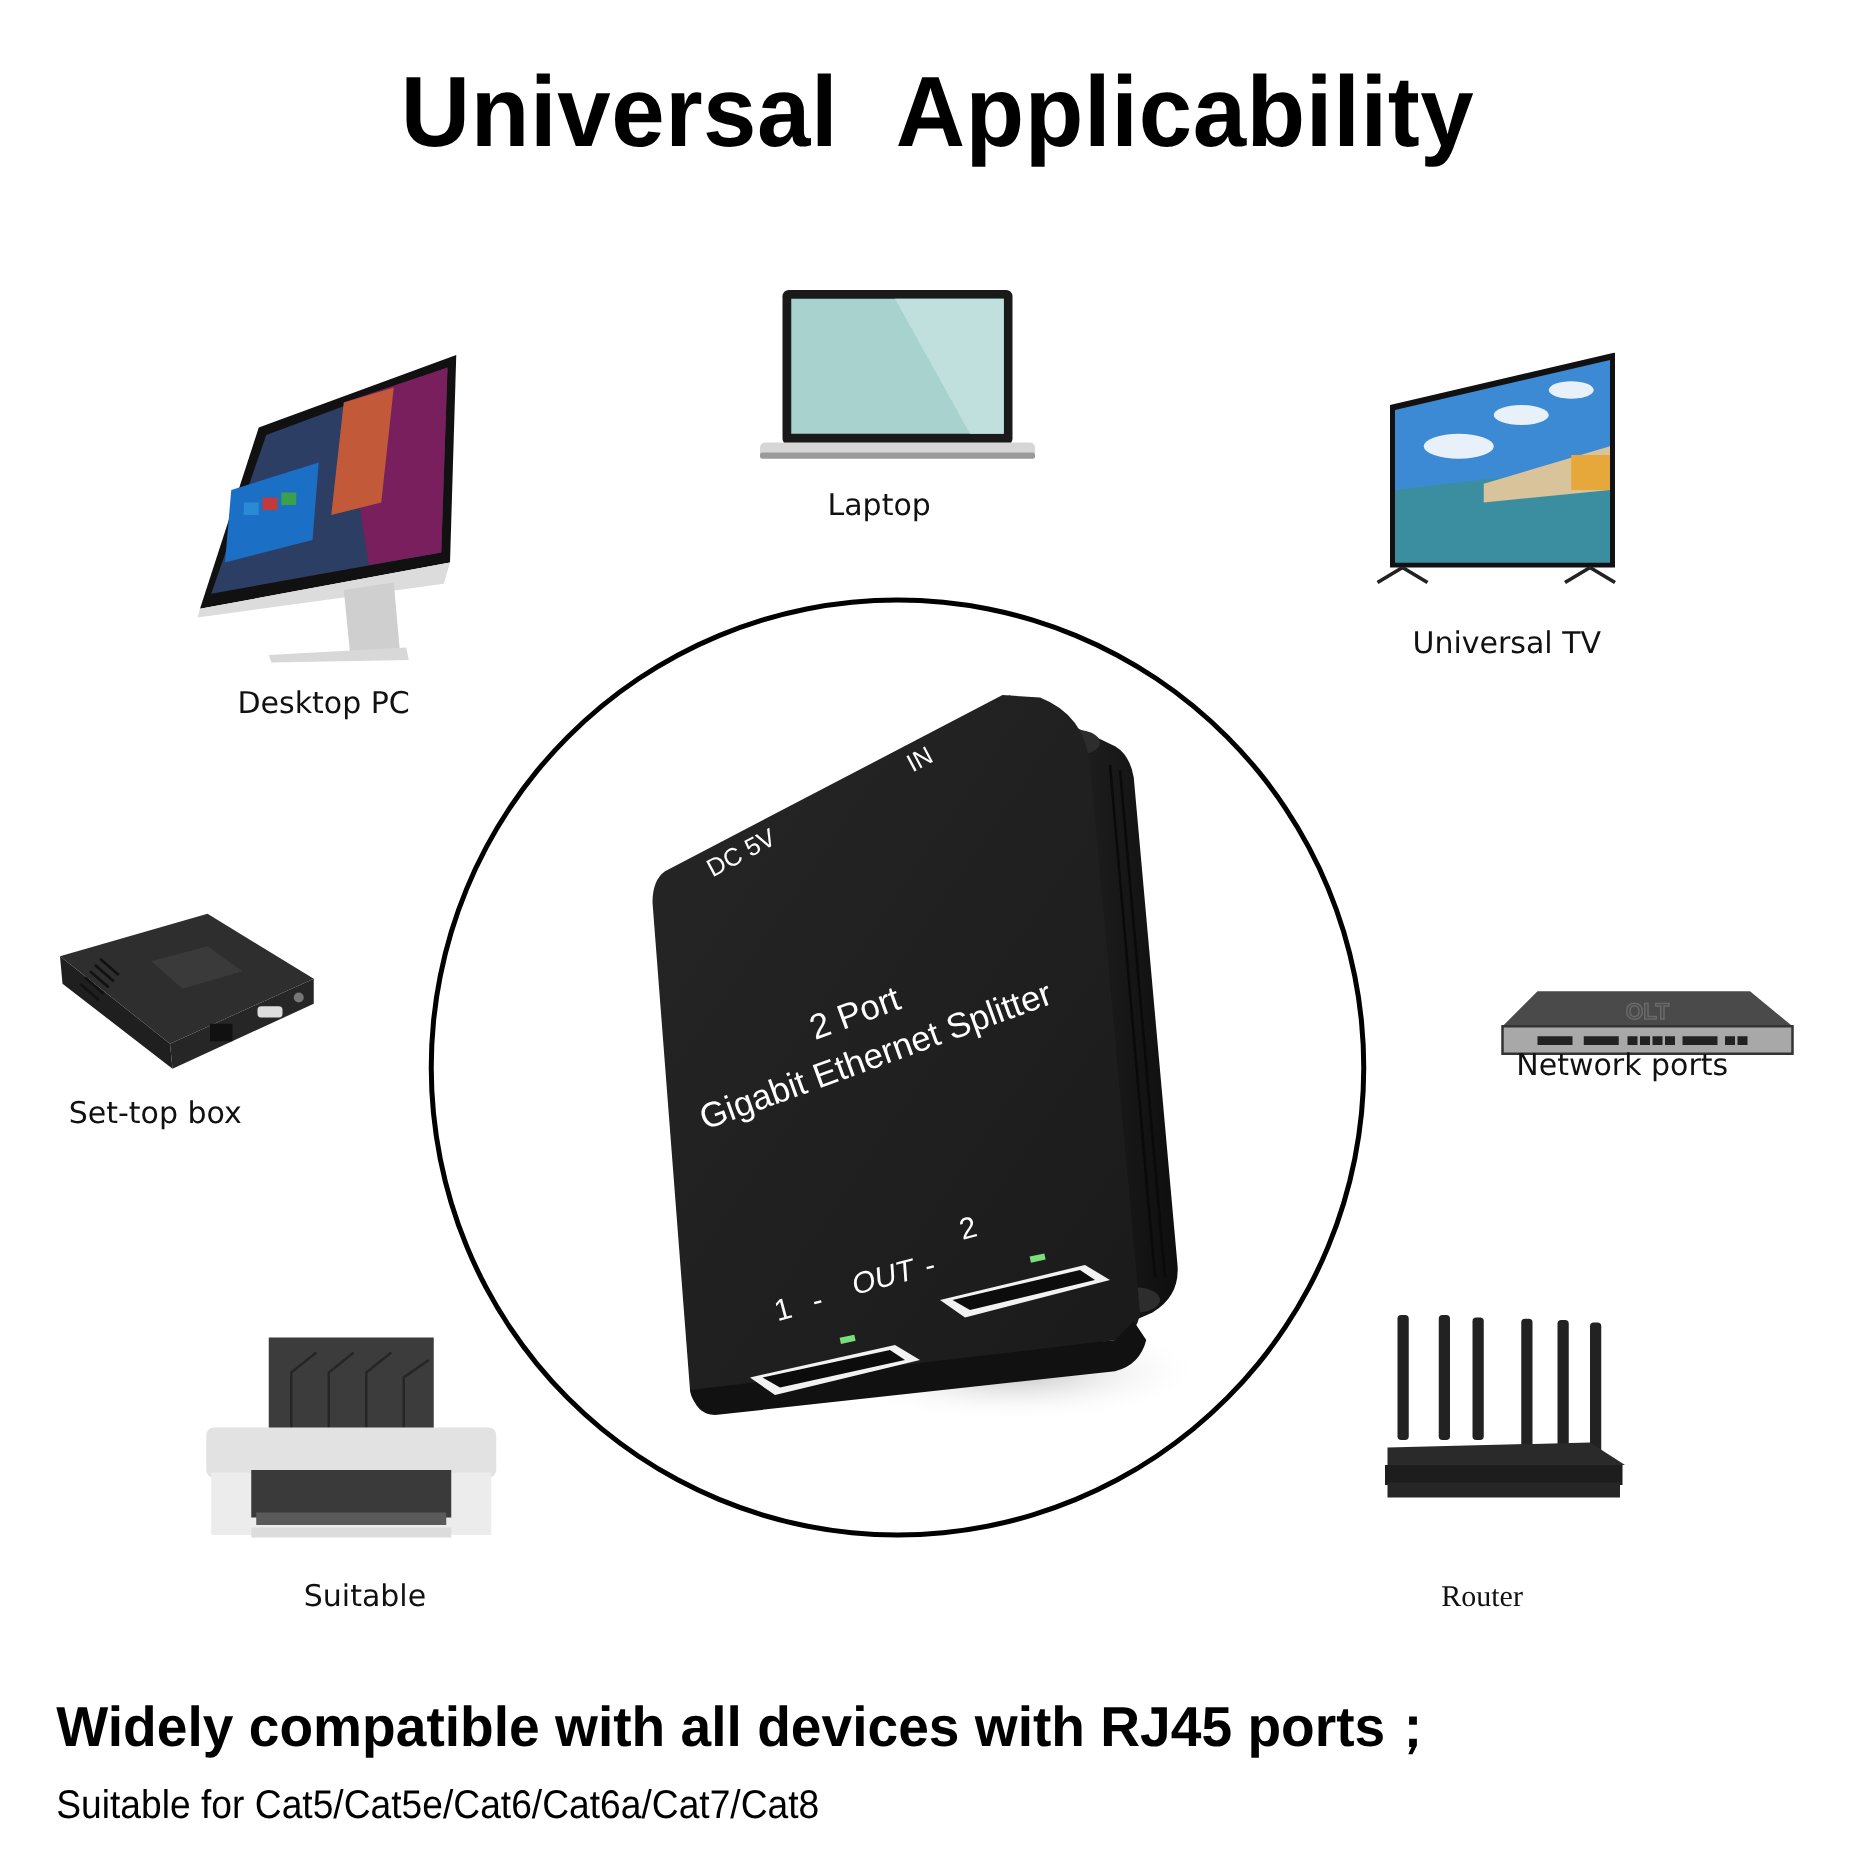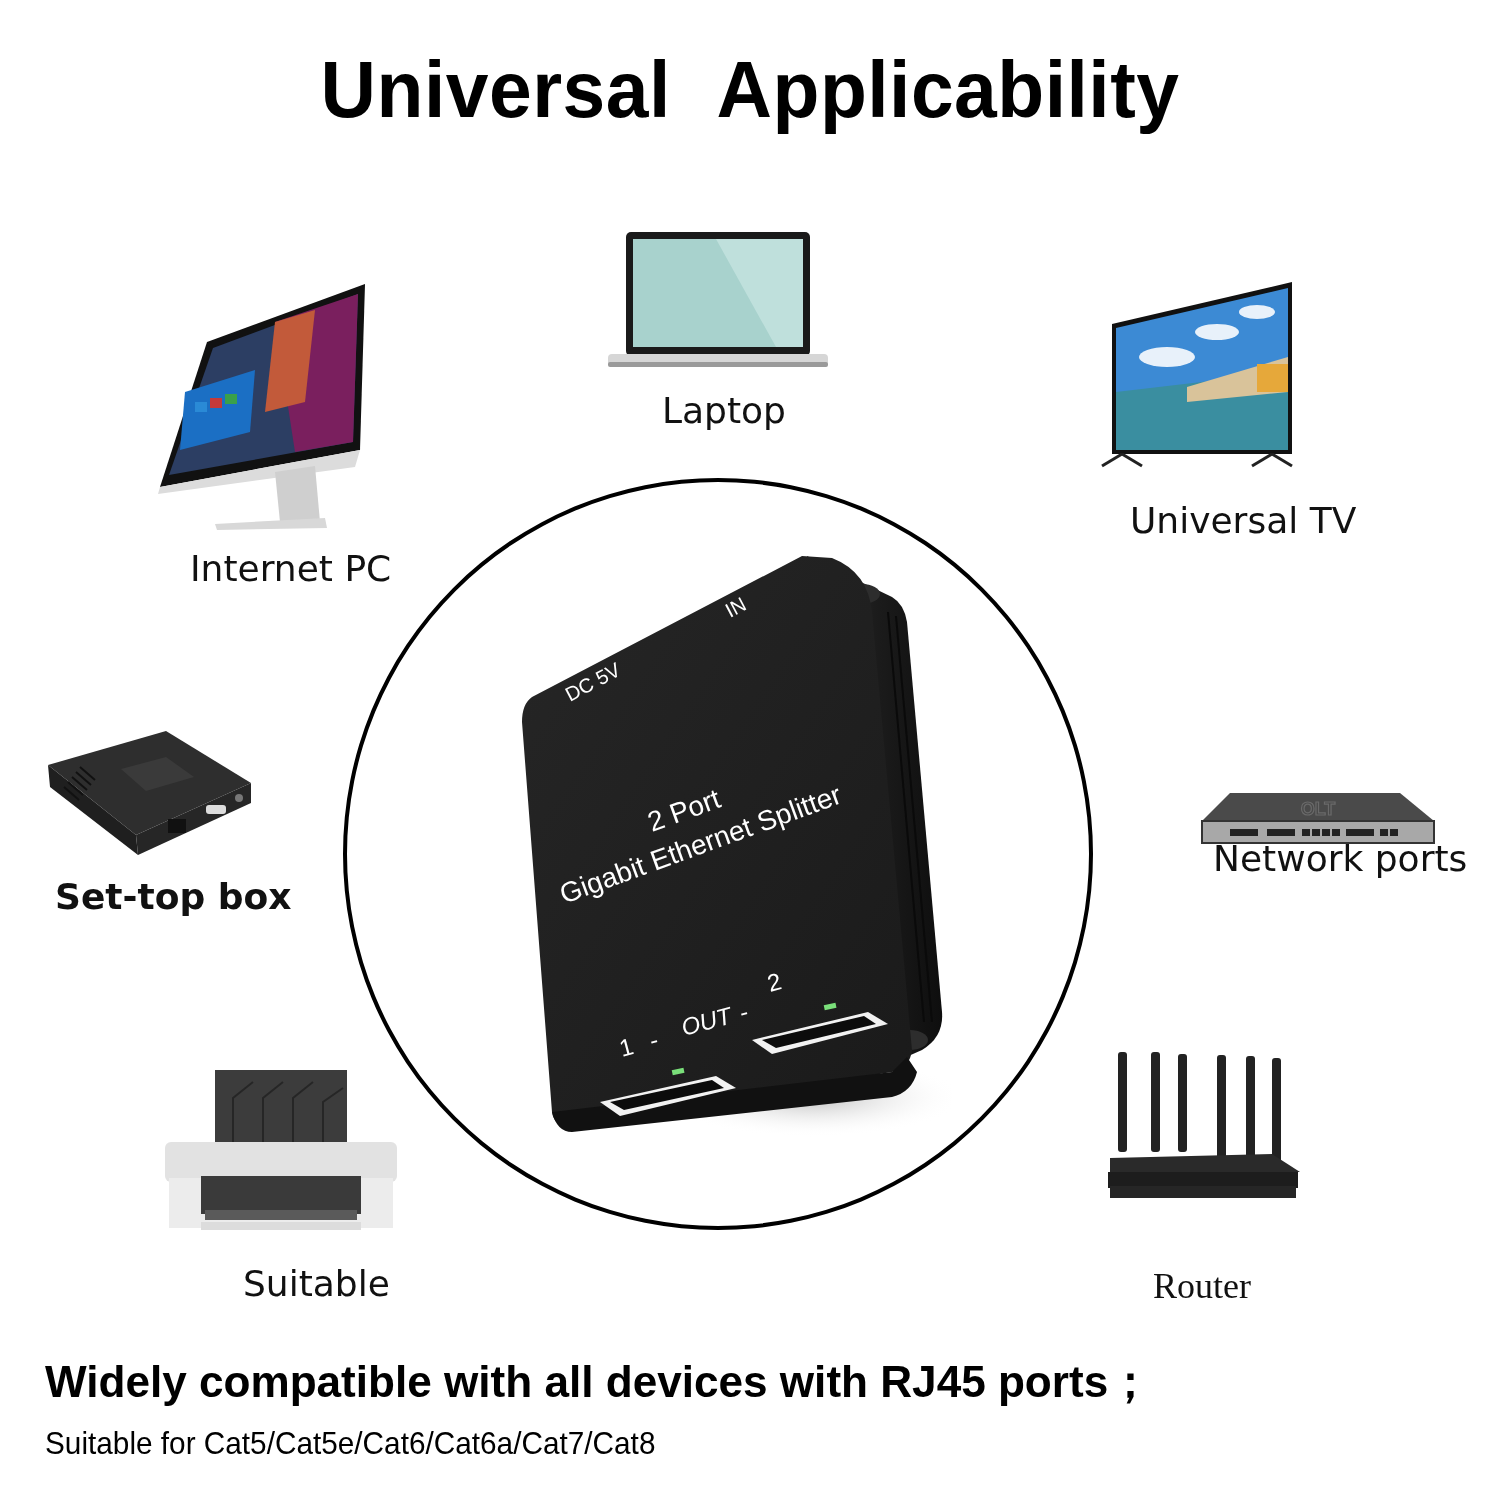--- a/index.html
+++ b/index.html
@@ -1,19 +1,19 @@
 <!DOCTYPE html>
 <html><head>
 <meta charset="utf-8">
 <style>
   html,body{margin:0;padding:0;background:#ffffff;}
   body{width:1500px;height:1500px;position:relative;overflow:hidden;font-family:"Liberation Sans",sans-serif;color:#000;}
   .abs{position:absolute;}
   .title{left:0;top:40px;width:1500px;text-align:center;font-family:"Liberation Sans",sans-serif;font-weight:bold;font-size:80px;letter-spacing:0.5px;line-height:100px;word-spacing:28px;transform:scaleX(0.96);}
-  .label{font-family:"DejaVu Sans",sans-serif;font-size:36px;color:#111;white-space:nowrap;}
+  .label{font-family:"DejaVu Sans",sans-serif;font-size:24px;color:#111;white-space:nowrap;}
   .circle{left:343px;top:478px;width:750px;height:752px;border:4px solid #000;border-radius:50%;box-sizing:border-box;background:#fff;}
   .footer-bold{left:45px;top:1352px;font-weight:bold;font-size:45px;white-space:nowrap;transform-origin:left top;transform:scaleX(0.98);}
   .footer-sub{left:45px;top:1425px;font-size:32px;white-space:nowrap;transform-origin:left top;transform:scaleX(0.93);}
   svg{display:block;}
   .splitter-text{fill:#fff;font-family:"Liberation Sans",sans-serif;}
 </style>
 </head>
 <body>
 
 <div class="abs title">Universal  Applicability</div>
@@ -26,21 +26,21 @@
     <polygon points="120,40 160,28 150,120 110,130" fill="#c25a3a"></polygon>
     <polygon points="30,110 100,88 95,150 25,168" fill="#1b6fc4"></polygon>
     <rect x="40" y="120" width="12" height="10" fill="#2a8ad6"></rect>
     <rect x="55" y="116" width="12" height="10" fill="#c43a3a"></rect>
     <rect x="70" y="112" width="12" height="10" fill="#3aa04a"></rect>
     <polygon points="5,205 205,168 200,185 3,212" fill="#dcdcdc"></polygon>
     <polygon points="120,190 160,184 165,240 125,240" fill="#cfcfcf"></polygon>
     <polygon points="60,242 170,236 172,246 62,248" fill="#d8d8d8"></polygon>
   </svg>
 </div>
-<div class="abs label" style="left:190px;top:548px;">Internet PC</div>
+<div class="abs label" style="left:190px;top:548px;">Desktop PC</div>
 
 <div class="abs" style="left:606px;top:230px;width:224px;height:140px;">
   <svg width="224" height="140" viewBox="0 0 224 140">
     <rect x="20" y="2" width="184" height="124" rx="5" fill="#1a1a1a"></rect>
     <rect x="27" y="9" width="170" height="108" fill="#a8d2cd"></rect>
     <polygon points="110,9 197,9 197,117 170,117" fill="#bfe0dc"></polygon>
     <rect x="2" y="124" width="220" height="12" rx="4" fill="#d6d6d6"></rect>
     <rect x="2" y="132" width="220" height="5" rx="2" fill="#9a9a9a"></rect>
   </svg>
 </div>
@@ -75,21 +75,21 @@
         <line x1="26" y1="50" x2="41" y2="63"></line>
       <line x1="22" y1="55" x2="37" y2="68"></line>
         <line x1="18" y1="60" x2="33" y2="73"></line>
       <line x1="34" y1="40" x2="49" y2="53"></line>
     </g>
     <rect x="122" y="92" width="18" height="14" fill="#111"></rect>
     <rect x="160" y="78" width="20" height="9" rx="3" fill="#ddd"></rect>
     <circle cx="193" cy="71" r="4" fill="#777"></circle>
   </svg>
 </div>
-<div class="abs label" style="left:55px;top:876px;font-weight:bold;">Set-top box</div>
+<div class="abs label" style="left:55px;top:876px;">Set-top box</div>
 
 <div class="abs" style="left:1200px;top:743px;width:236px;height:56px;margin-top:48px;">
   <svg width="236" height="56" viewBox="0 0 236 56">
     <polygon points="30,2 200,2 234,30 2,30" fill="#4a4a4a"></polygon>
     <text x="118" y="24" text-anchor="middle" font-family="Liberation Sans, sans-serif" font-size="18" font-weight="bold" fill="none" stroke="#6a6a6a" stroke-width="1.2">OLT</text>
     <rect x="2" y="30" width="232" height="22" fill="#a8a8a8" stroke="#333" stroke-width="2"></rect>
     <rect x="30" y="38" width="28" height="7" fill="#222"></rect>
     <rect x="67" y="38" width="28" height="7" fill="#222"></rect>
     <rect x="102" y="38" width="8" height="7" fill="#222"></rect>
       <rect x="112" y="38" width="8" height="7" fill="#222"></rect>

